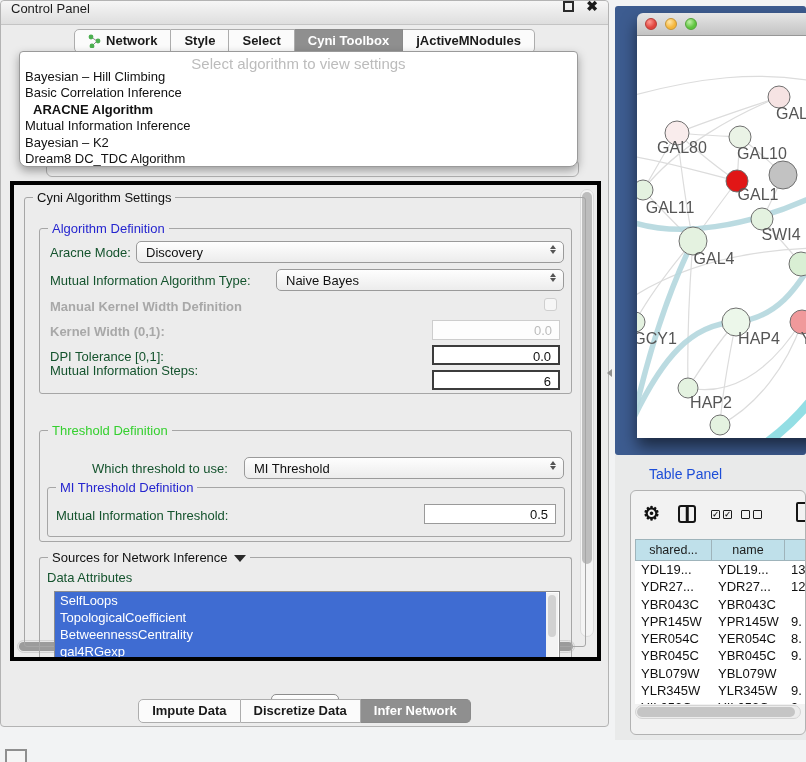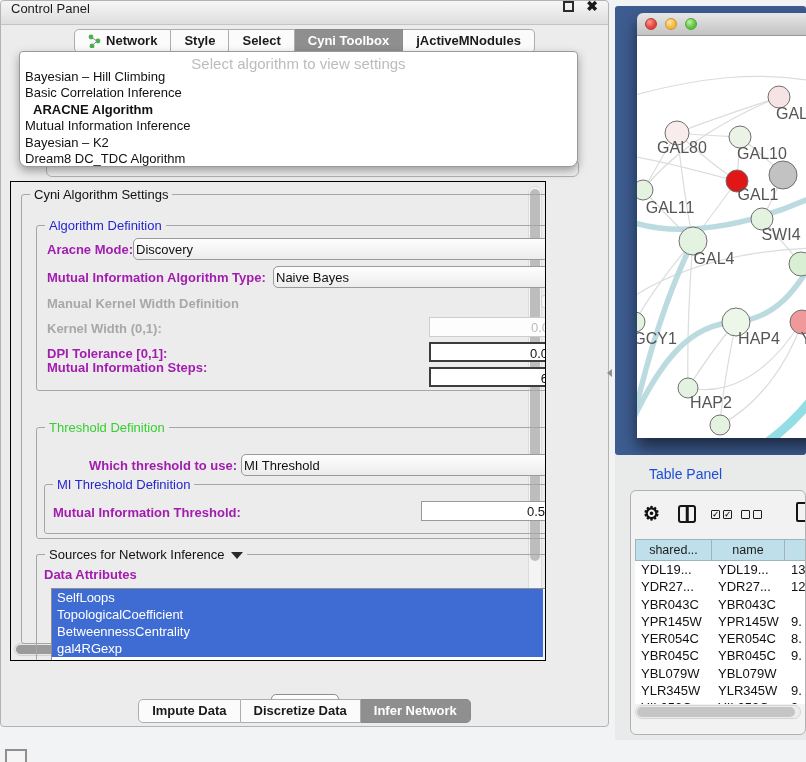--- a/index.html
+++ b/index.html
@@ -32,44 +32,44 @@
   .algo-popup { position:absolute; left:18px; top:50px; width:559px; height:116px;
     background:#ffffff; border:1px solid #9a9a9a; border-radius:4px 4px 8px 8px;
     box-shadow:0 4px 10px rgba(0,0,0,0.35); z-index:60; padding-top:3px; }
   .popup-placeholder { text-align:center; color:#bcbcbc; font-size:15px; height:14px; }
   .popup-item { font-size:13px; color:#111; line-height:16.4px; padding:0 5px; white-space:nowrap; }
   .popup-item.bold { font-weight:bold;padding-left:13px; }
   .combo-remnant { position:absolute; left:45px; top:158px; width:533px; height:18px;
     background:#f1f1f1; border:1px solid #b2b2b2; border-radius:6px; z-index:1; }
 
   
-  .settings { position:absolute; left:9px; top:180px; width:536px; height:480px;
-    border:1px solid #000000; background:#ececec; overflow:hidden; }
+  .settings { position:absolute; left:9px; top:180px; width:591px; height:480px;
+    border:4px solid #000000; background:#ececec; overflow:hidden; }
   .vscroll { position:absolute; right:3px; top:4px; width:14px; bottom:20px;
     background:#f4f4f4; border:1px solid #dcdcdc; border-radius:7px; }
   .vscroll .thumb { position:absolute; left:1px; top:2px; width:10px; height:372px;
     background:#bdbdbd; border-radius:6px; }
   .hscroll { position:absolute; left:3px; right:22px; bottom:4px; height:13px;
     background:#e7e7e7; border:1px solid #d2d2d2; border-radius:7px; }
   .hscroll .thumb { position:absolute; left:1px; top:1px; bottom:1px; right:1px;
     background:#9b9b9b; border-radius:6px; }
 
   .group { position:absolute; border:1px solid #a6a6a6; border-radius:3px; }
   .legend { position:absolute; top:-8px; left:8px; background:#ececec; padding:0 4px;
     font-size:13px; color:#111; white-space:nowrap; }
   .legend.blue { color:#2525cf; }
   .legend.green { color:#35d02f; }
 
   .lbl { position:absolute; font-size:13px; white-space:nowrap; }
-  .lbl.bold { font-weight:bold; color:#a21caf; }
+  .lbl.bold { font-weight:normal; color:#14532d; }
   .lbl.gray { font-weight:bold; color:#a8a8a8; }
 
   .combo { position:absolute; height:22px; background:linear-gradient(#fefefe,#ececec);
     border:1px solid #9a9a9a; border-radius:5px; display:flex; align-items:center;
-    font-size:13px; color:#111; padding:0 20px 0 2px; }
+    font-size:13px; color:#111; padding:0 20px 0 9px; }
   .combo .spin { position:absolute; right:7px; top:3px; display:flex; flex-direction:column; gap:1px; }
   .combo .spin i { width:0; height:0; border-left:3.5px solid transparent; border-right:3.5px solid transparent; }
   .combo .spin i.up { border-bottom:4.5px solid #555; }
   .combo .spin i.dn { border-top:4.5px solid #555; }
 
   .tfield { position:absolute; height:20px; background:#fff; font-size:13px; color:#111;
     text-align:right; padding:2px 7px 0 4px; }
   .tfield.strong { border:2px solid #3c3c3c; }
   .tfield.thin { border:1px solid #9a9a9a; }
   .tfield.off { border:1px solid #cdcdcd; color:#bcbcbc; background:#fdfdfd; }

